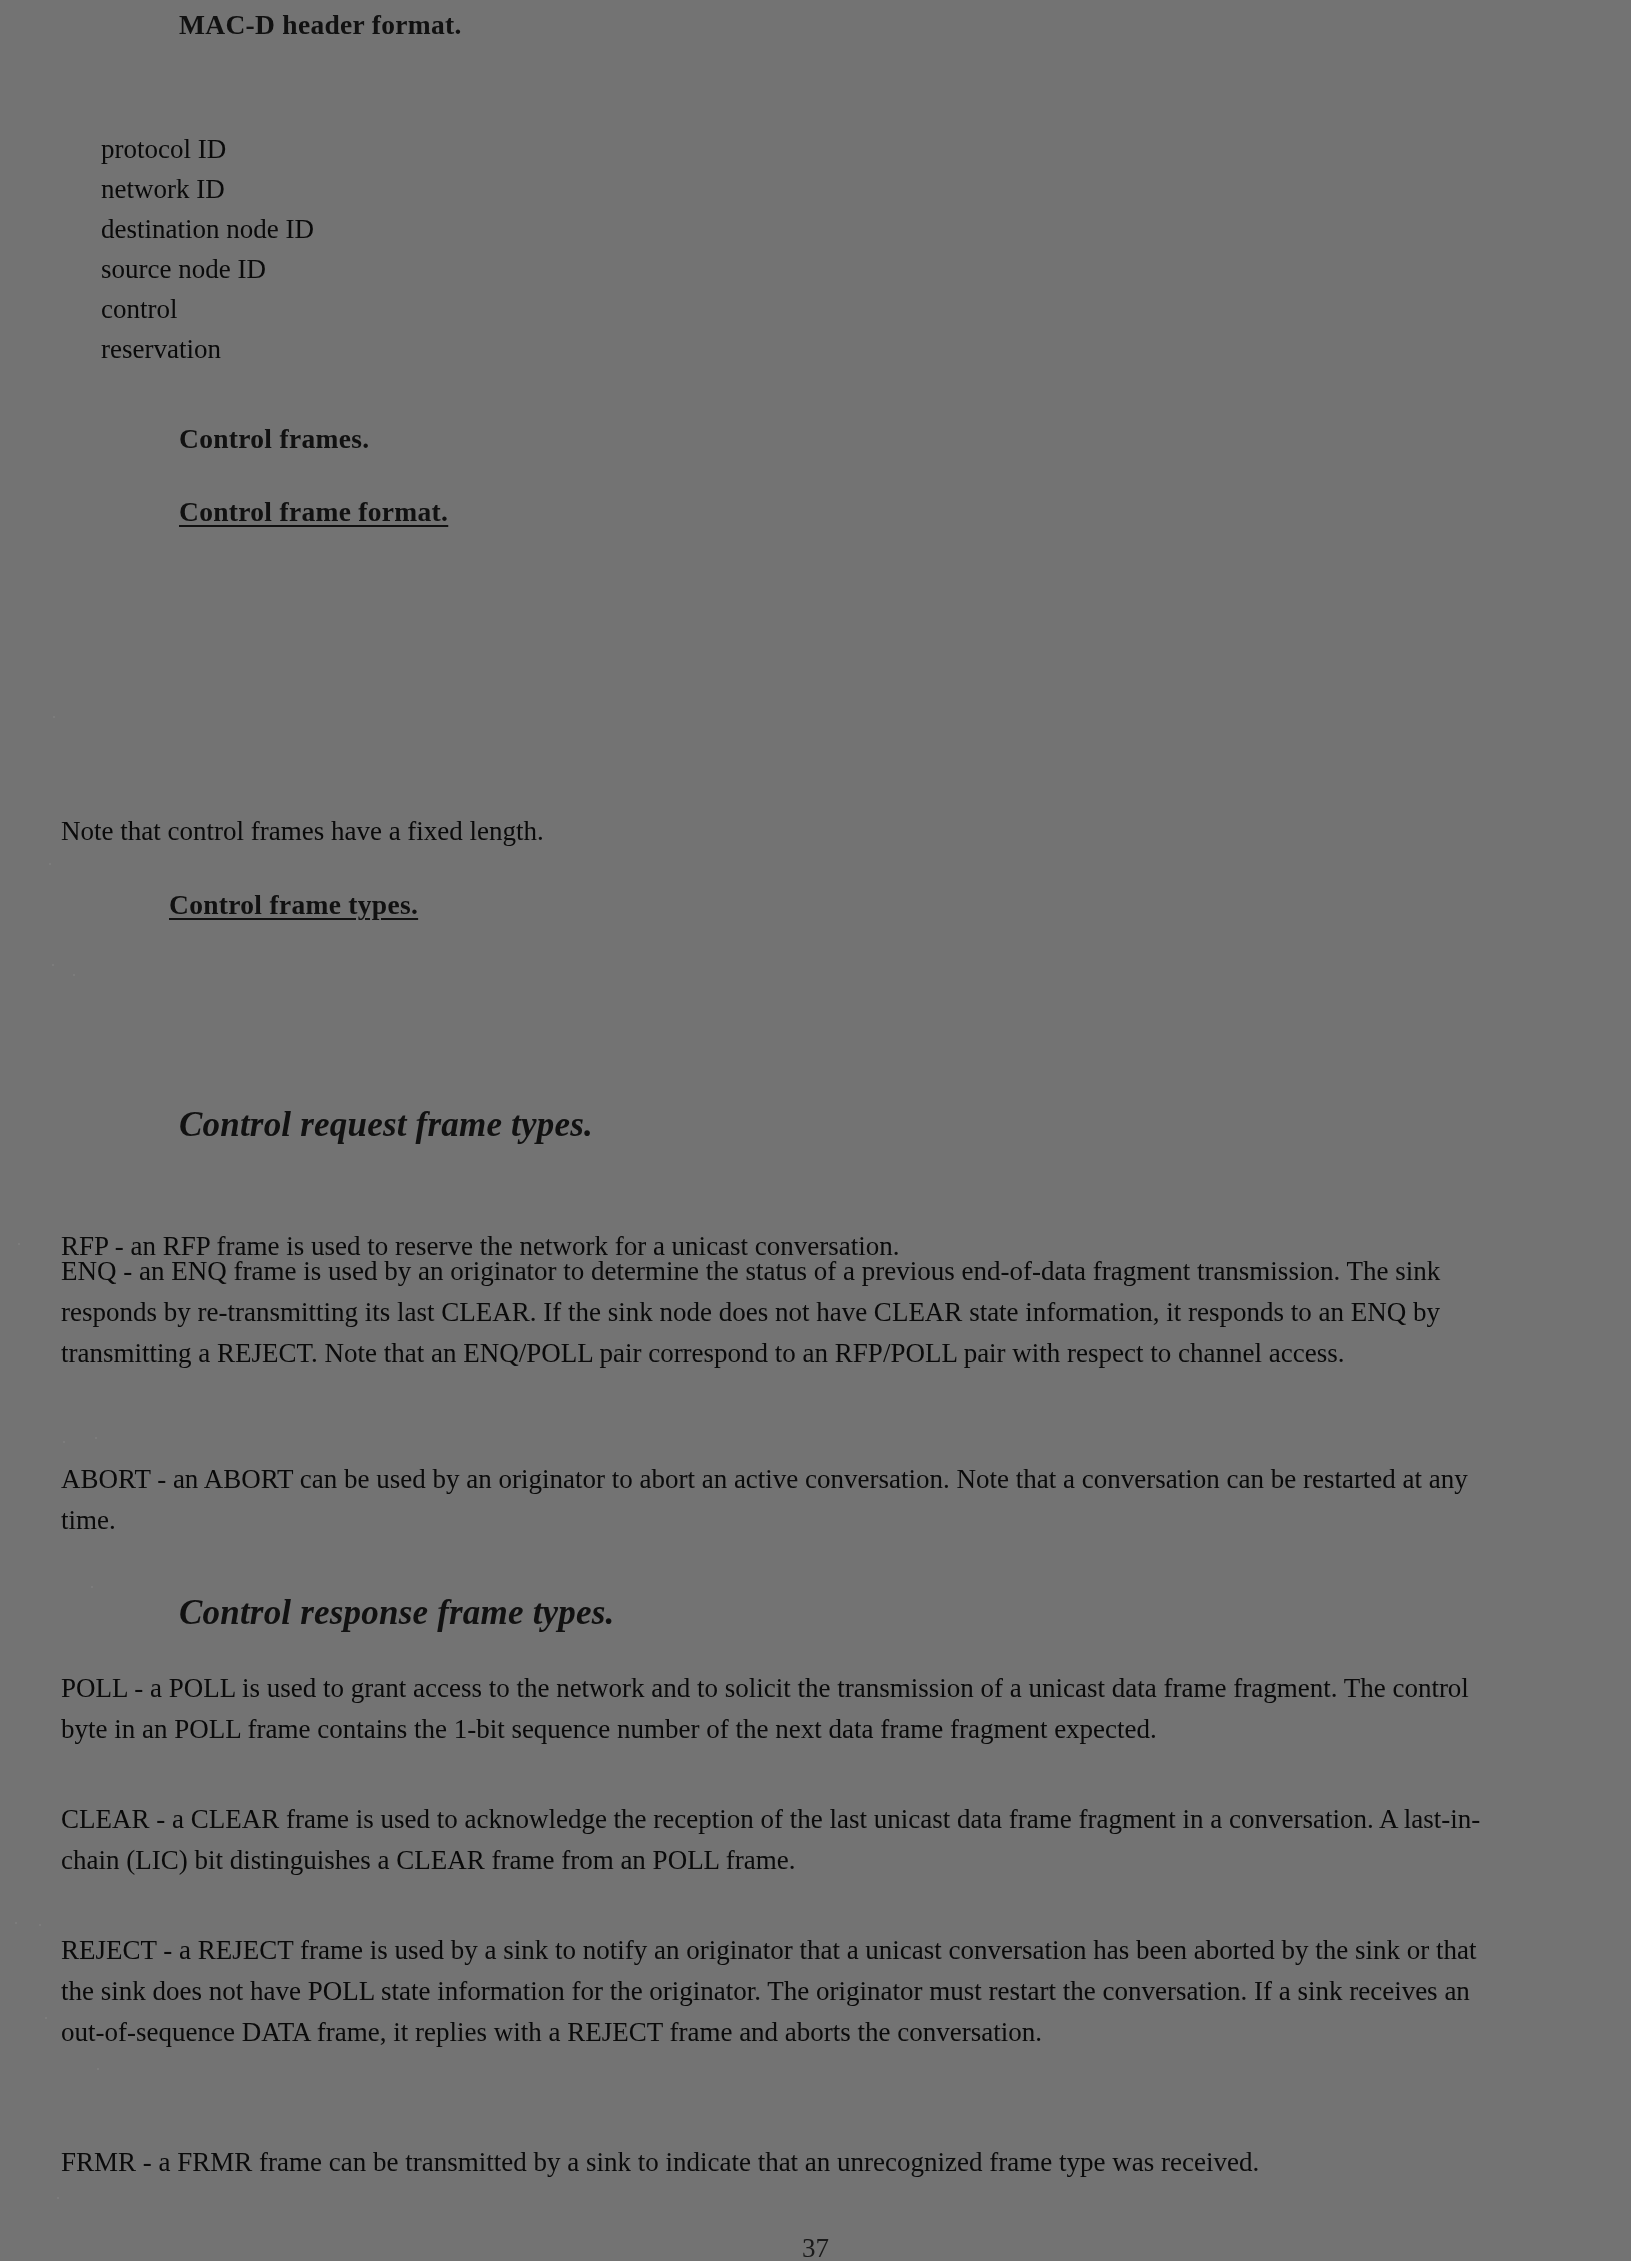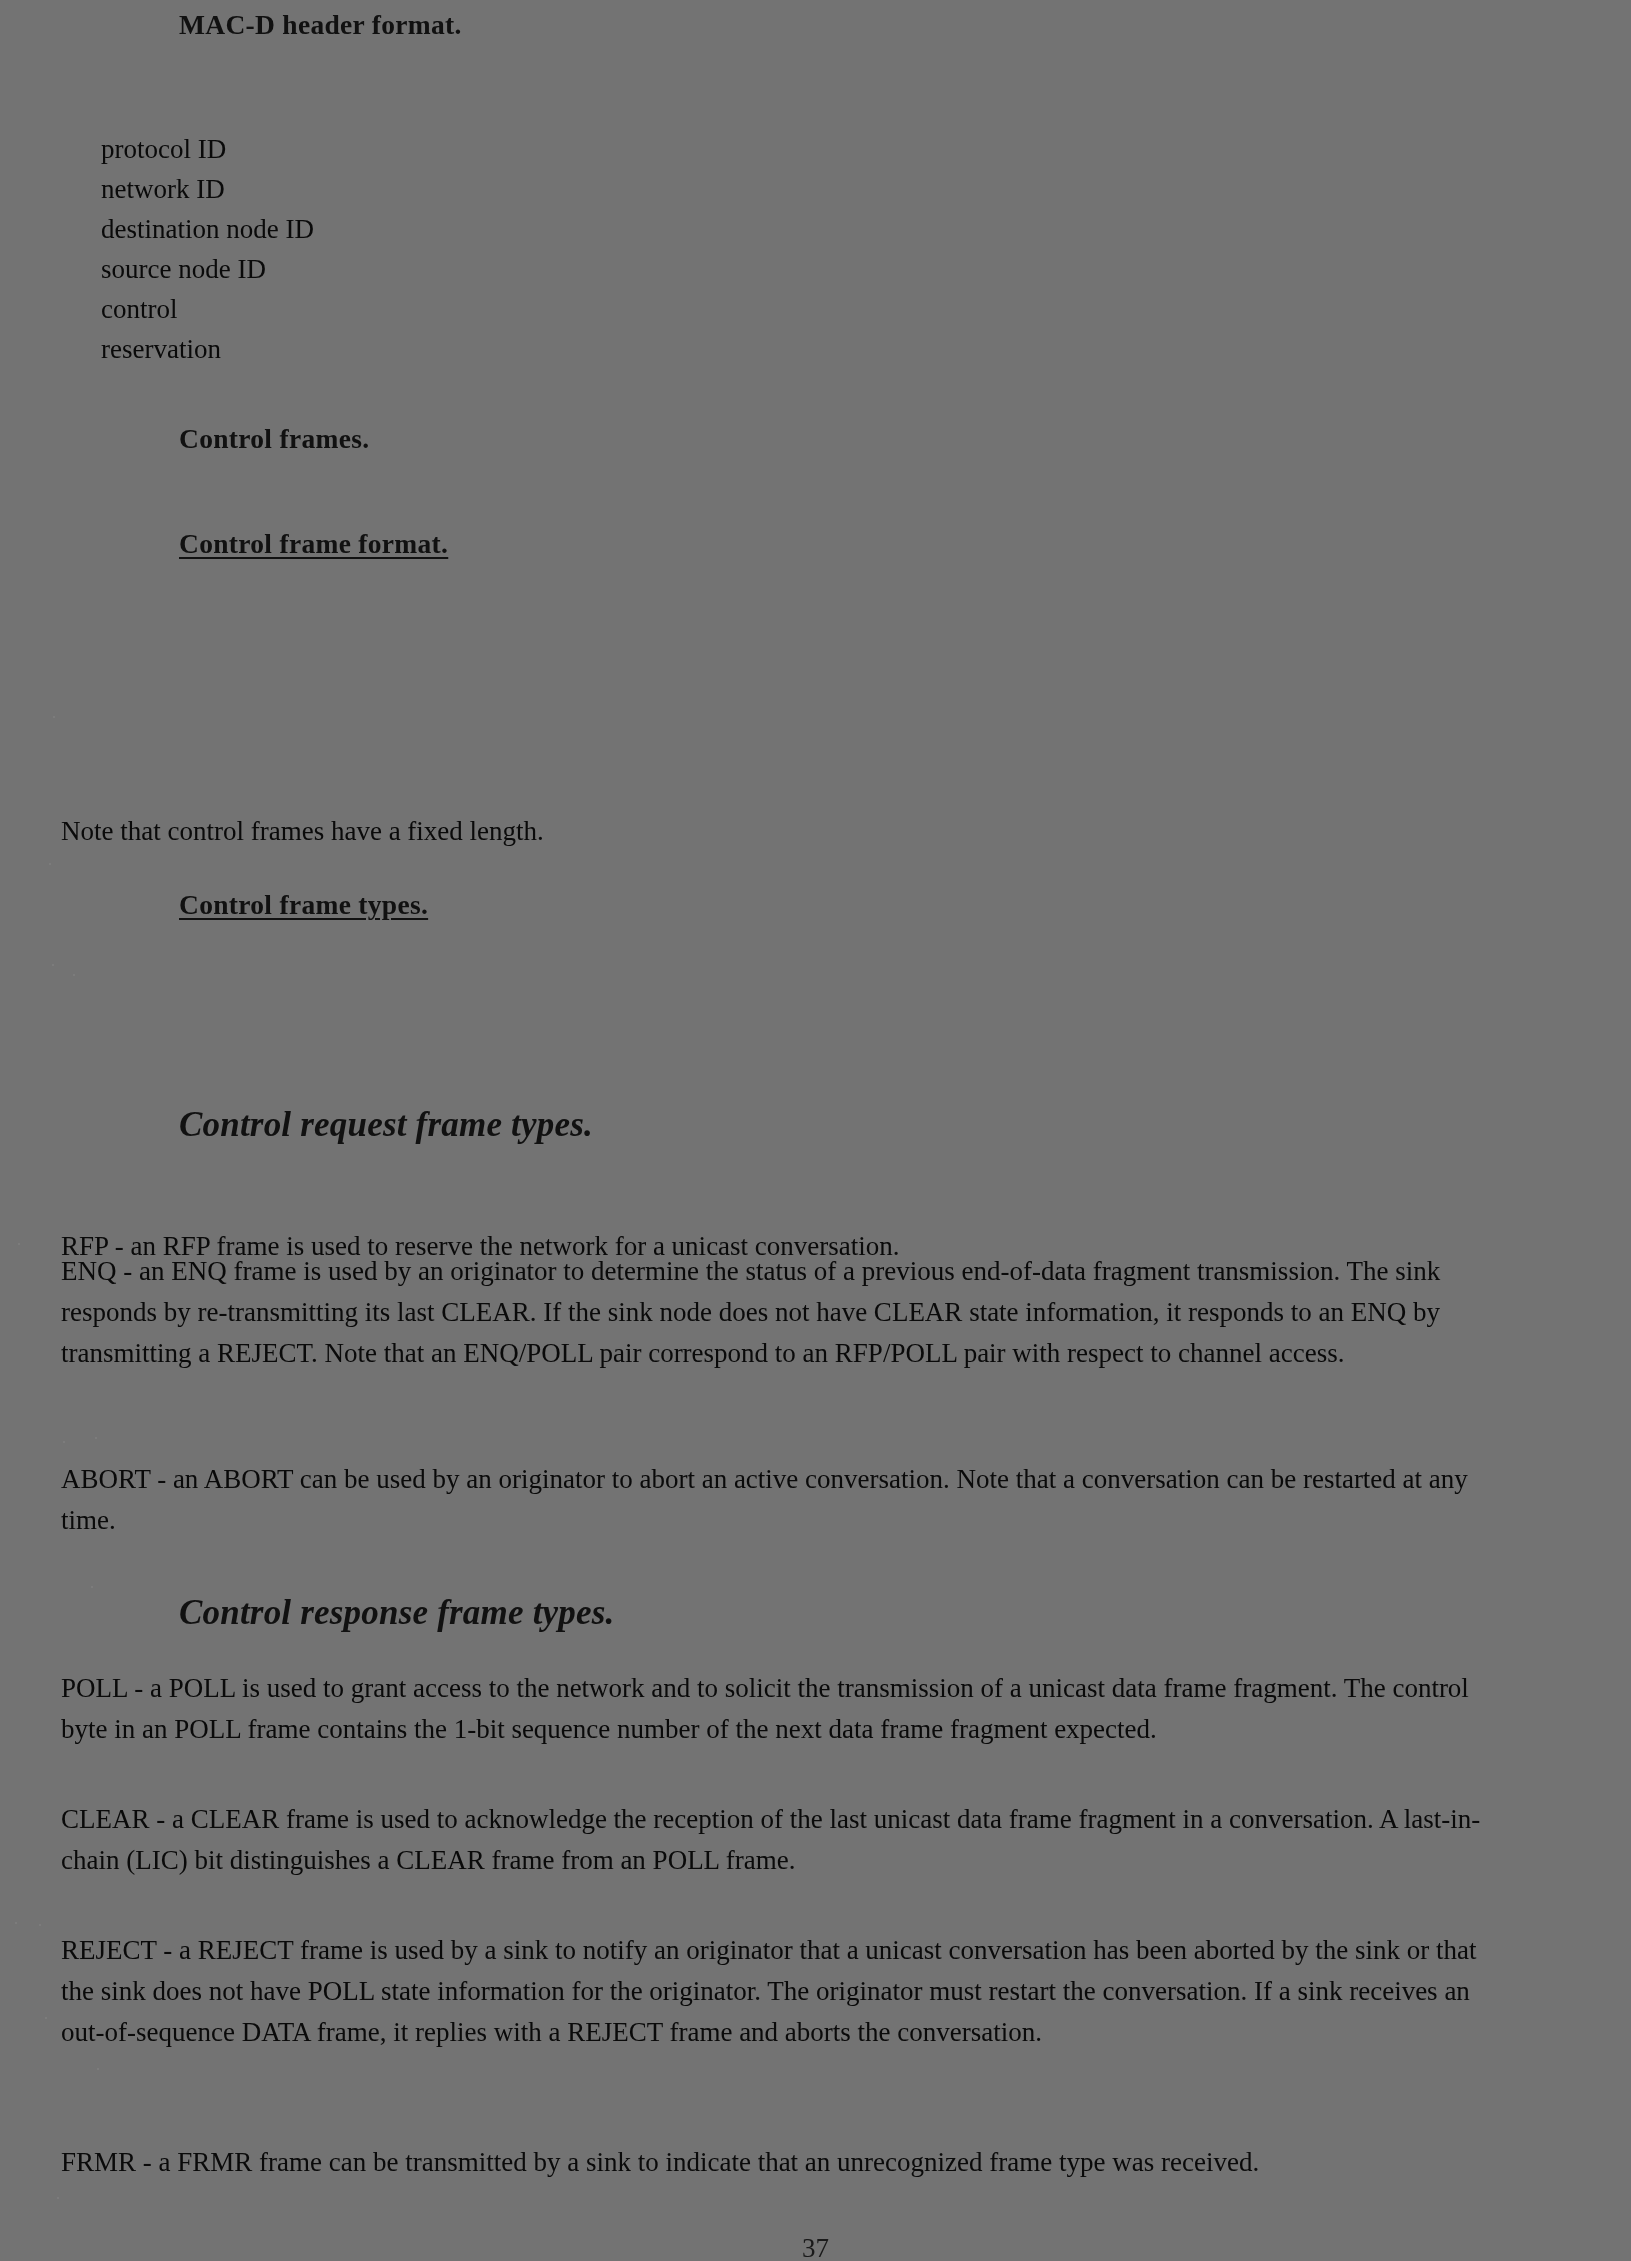--- a/index.html
+++ b/index.html
@@ -100,26 +100,26 @@
     <li>protocol ID</li>
     <li>network ID</li>
     <li>destination node ID</li>
     <li>source node ID</li>
     <li>control</li>
     <li>reservation</li>
   </ul>
 
   <div class="blk h-bold" style="left:179px; top:419px;">Control frames.</div>
 
-  <div class="blk h-bold-ul" style="left:179px; top:492px;margin-top:32px;">Control frame format.</div>
+  <div class="blk h-bold-ul" style="left:179px; top:492px;">Control frame format.</div>
 
 
   <p class="para" style="top:811px;">Note that control frames have a fixed length.</p>
 
-  <div class="blk h-bold-ul" style="left:179px; top:885px;">Control frame types.</div>
+  <div class="blk h-bold-ul" style="left:169px; top:885px;">Control frame types.</div>
 
 
   <div class="blk h-bold-ital" style="left:179px; top:1105px;">Control request frame types.</div>
 
   <p class="para" style="top:1226px;">RFP - an RFP frame is used to reserve the network for a unicast conversation.</p>
 
   <p class="para" style="top:1251px;">ENQ - an ENQ frame is used by an originator to determine the status of a previous end-of-data fragment transmission.  The sink responds by re-transmitting its last CLEAR.  If the sink node does not have CLEAR state information, it responds to an ENQ by transmitting a REJECT.  Note that an ENQ/POLL pair correspond to an RFP/POLL pair with respect to channel access.</p>
 
   <p class="para" style="top:1459px;">ABORT - an ABORT can be used by an originator to abort an active conversation.  Note that a conversation can be restarted at any time.</p>
 

